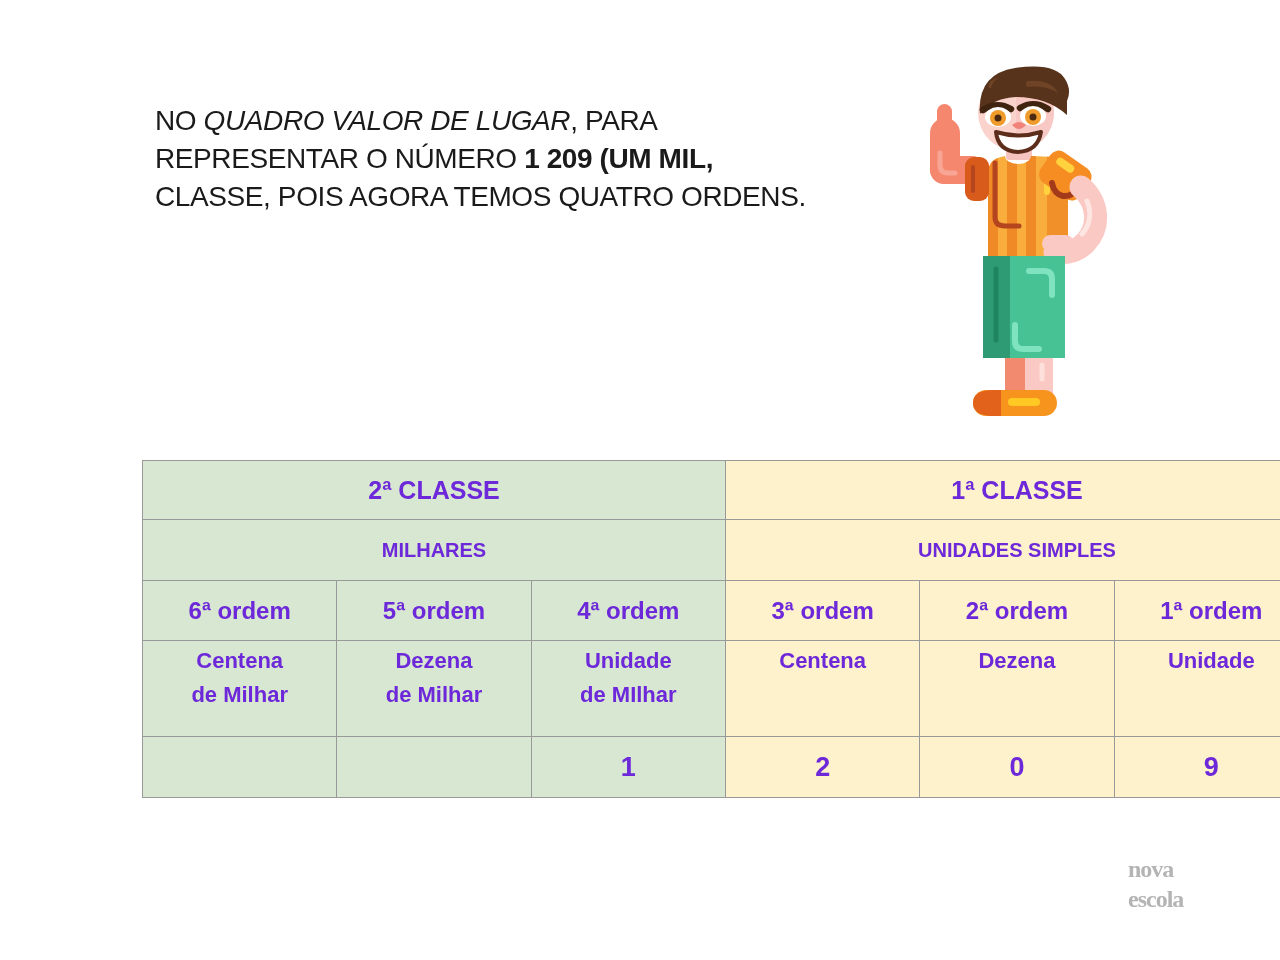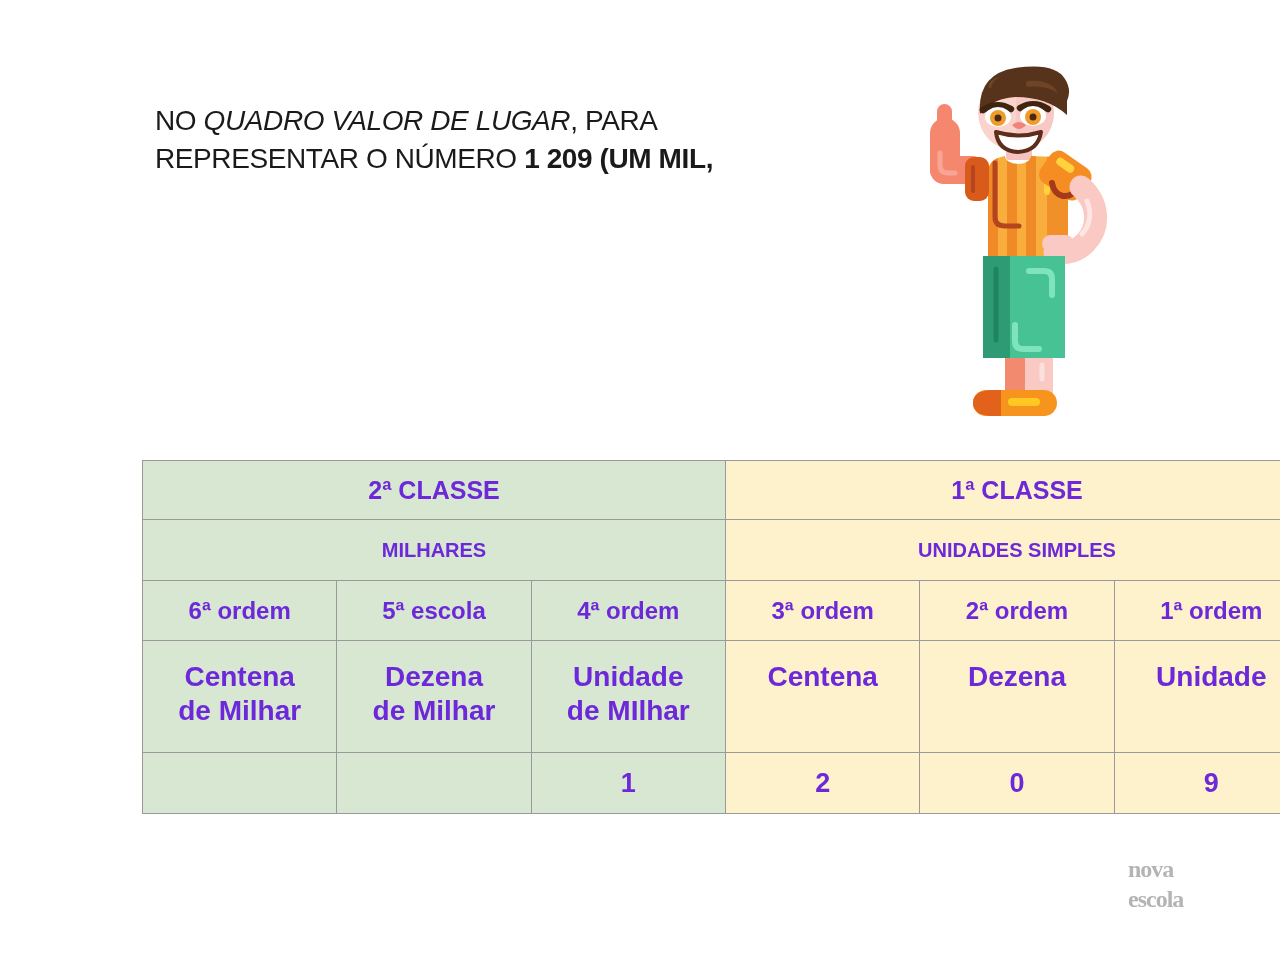--- a/index.html
+++ b/index.html
@@ -31,42 +31,43 @@
   .pv-table td{
     border:1.5px solid #999999;text-align:center;vertical-align:middle;
     font-weight:700;padding:0;overflow:hidden;
   }
   .pv-table td.green{background:#d7e7d1;}
   .pv-table td.cream{background:#fdf2cc;margin-left:12px;}
   .class-row td{height:58px;font-size:25px;}
   .group-row td{height:60px;font-size:20px;}
   .order-row td{height:59px;font-size:24px;}
   .name-row td{
-    height:92px;font-size:28px;vertical-align:top;
-    padding-top:19px;line-height:34px;white-space:pre-line;
+    height:92px;font-size:22px;vertical-align:top;
+    padding-top:3px;line-height:34px;white-space:pre-line;
   }
   .digit-row td{height:60px;font-size:27px;}
 
   
   .logo{
     position:absolute;left:1128px;top:838px;
     font-family:"Liberation Serif", serif;font-weight:700;
     font-size:24px;line-height:30px;letter-spacing:-1px;
     color:#b4b4b4;
   }
   .logo div{white-space:pre;}
 </style>
 </head>
 <body>
 
 <div class="slide">
 
   <div class="intro">
       <div class="line"><span class="seg-normal">NO </span><span class="seg-italic">QUADRO VALOR DE LUGAR</span><span class="seg-normal">, PARA</span></div>
       <div class="line"><span class="seg-normal">REPRESENTAR O NÚMERO </span><span class="seg-bold">1 209 (UM MIL,</span></div>
+      <div class="line"><span class="seg-normal">CLASSE, POIS AGORA TEMOS QUATRO ORDENS.</span></div>
     </div>
 
   <svg class="illustration" viewBox="0 0 230 390" aria-hidden="true">
     <defs>
       <clipPath id="shirtClip">
         <path d="M106,116 L110,115 A13,8 0 0 0 136,115 L160,116 Q173,119 173,133 V215 H93 V133 Q93,119 106,116 Z"></path>
       </clipPath>
     </defs>
 
     <g>
@@ -162,21 +163,21 @@
         <tr class="class-row">
       <td colspan="3" class="green">2ª CLASSE</td>
       <td colspan="3" class="cream">1ª CLASSE</td>
     </tr>
     <tr class="group-row">
       <td colspan="3" class="green">MILHARES</td>
       <td colspan="3" class="cream">UNIDADES SIMPLES</td>
     </tr>
     <tr class="order-row">
       <td class="green">6ª ordem</td>
-      <td class="green">5ª escola</td>
+      <td class="green">5ª ordem</td>
       <td class="green">4ª ordem</td>
       <td class="cream">3ª ordem</td>
       <td class="cream">2ª ordem</td>
       <td class="cream">1ª ordem</td>
     </tr>
     <tr class="name-row">
       <td class="green">Centena
 de Milhar</td>
       <td class="green">Dezena
 de Milhar</td>

